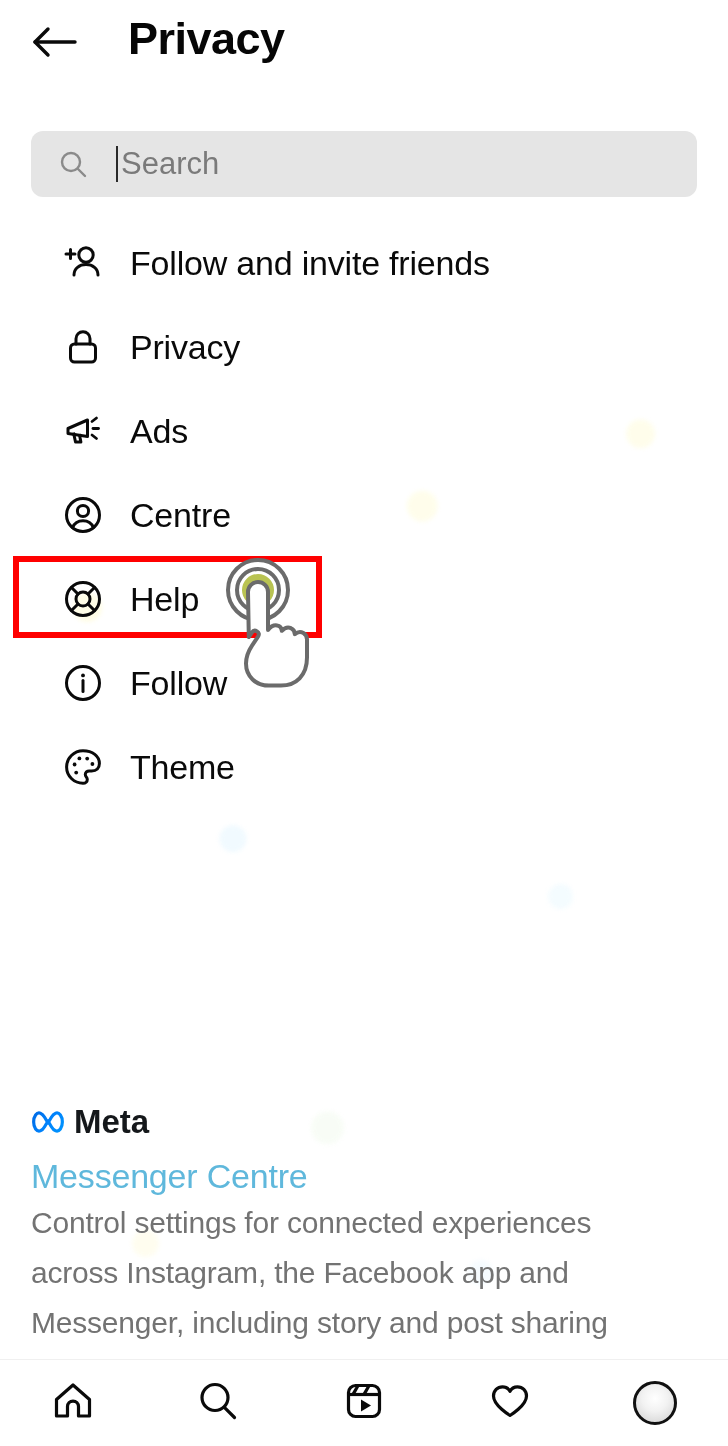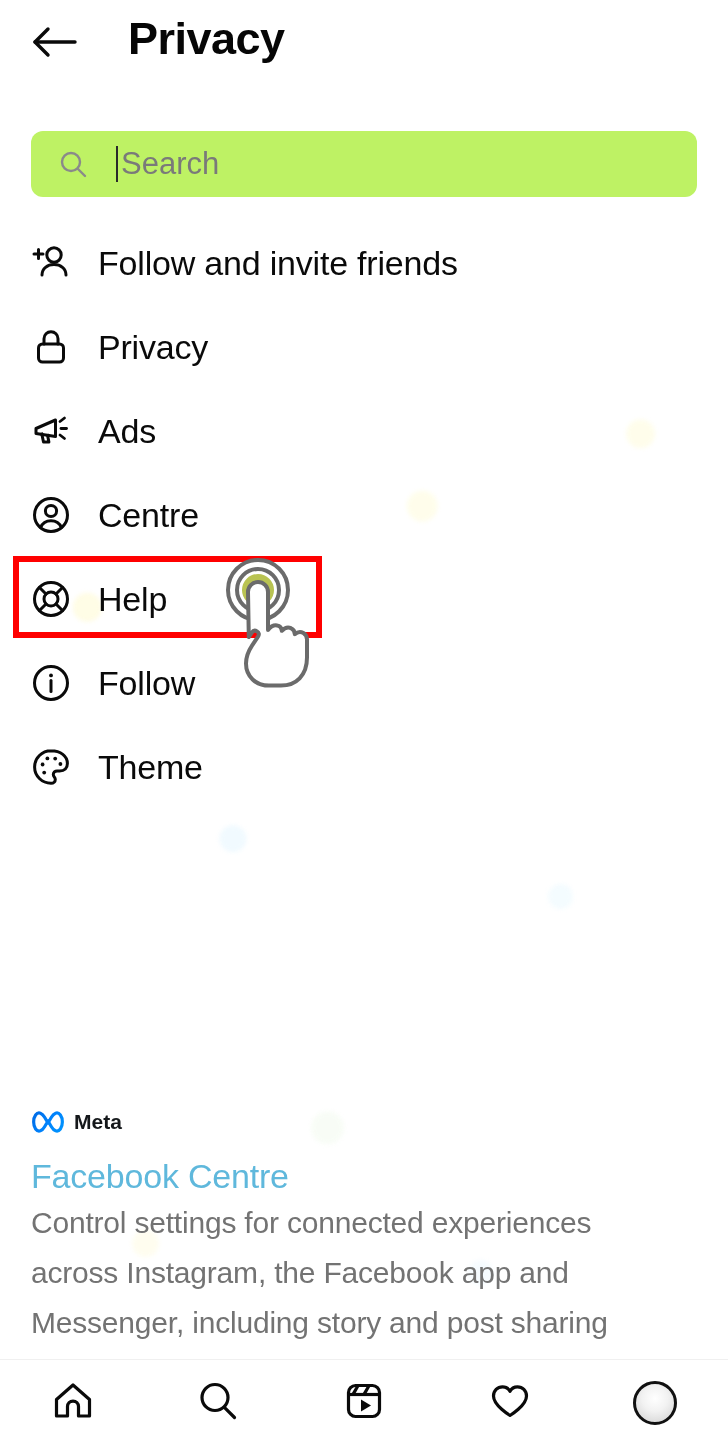--- a/index.html
+++ b/index.html
@@ -59,21 +59,21 @@
     color: #060606;
     line-height: 62px;
     white-space: nowrap;
   }
 
   
   #search-bar {
     position: absolute;
     left: 31px; top: 131px;
     width: 666px; height: 66px;
-    background: #bef264;
+    background: #e5e5e5;
     border-radius: 12px;
     display: flex;
     align-items: center;
     cursor: text;
   }
   #search-icon {
     margin-left: 27px;
     width: 30px; height: 30px;
     display: flex; align-items: center; justify-content: center;
     flex: none;
@@ -91,20 +91,21 @@
     color: #7a7a7a;
     line-height: 36px;
     white-space: nowrap;
   }
 
   
   #menu {
     position: absolute;
     left: 0; top: 221px;
     width: 587px;
+    padding-left: 32px;
   }
   .menu-row {
     position: relative;
     height: 84px;
     display: flex;
     align-items: center;
     cursor: pointer;
   }
   .menu-icon {
     width: 46px; height: 46px;
@@ -159,21 +160,21 @@
     margin-left: 31px;
     height: 44px;
   }
   #meta-logo-icon {
     width: 34px; height: 26px;
     display: flex; align-items: center; justify-content: center;
     flex: none;
   }
   #meta-brand-name {
     margin-left: 9px;
-    font-size: 21px;
+    font-size: 33px;
     font-weight: 600;
     color: #15181b;
     line-height: 34px;
   }
   #accounts-centre-link {
     margin-left: 31px;
     margin-top: 10px;
     font-size: 34px;
     color: #5fb8dc;
     line-height: 44px;
@@ -358,21 +359,21 @@
               <stop offset="0" stop-color="#0064e0"></stop>
               <stop offset="0.5" stop-color="#0082fb"></stop>
               <stop offset="1" stop-color="#0098ff"></stop>
             </linearGradient>
           </defs>
           <path d="M4.6 6 C7.6 2 11.4 4.4 13.6 8.2 L17 14 l3.4-5.8 C22.6 4.4 26.4 2 29.4 6 c2.6 3.5 2.6 10.5 0 14 -3 4-6.8 1.6-9-2.2 L17 12 l-3.4 5.8 C11.4 21.6 7.6 24 4.6 20 2 16.5 2 9.5 4.6 6 Z" stroke="url(#metaGrad)" stroke-width="3.2" fill="none" stroke-linejoin="round"></path>
         </svg>
       </span>
       <span id="meta-brand-name">Meta</span>
     </div>
-    <div id="accounts-centre-link">Facebook Centre</div>
+    <div id="accounts-centre-link">Messenger Centre</div>
     <div id="accounts-centre-desc">Control settings for connected experiences across Instagram, the Facebook app and Messenger, including story and post sharing</div>
   </div>
 
   <div id="bottom-nav">
     <div class="nav-item">
       <span>
         <svg width="46" height="46" viewBox="0 0 46 46" fill="none" aria-hidden="true">
           <path d="M6.5 21.5 L23 7 L39.5 21.5 V38 H28.5 V28.5 c0-3-2.4-5.4-5.5-5.4 s-5.5 2.4-5.5 5.4 V38 H6.5 Z" stroke="#0a0a0a" stroke-width="3.2" stroke-linejoin="round"></path>
         </svg>
       </span>

